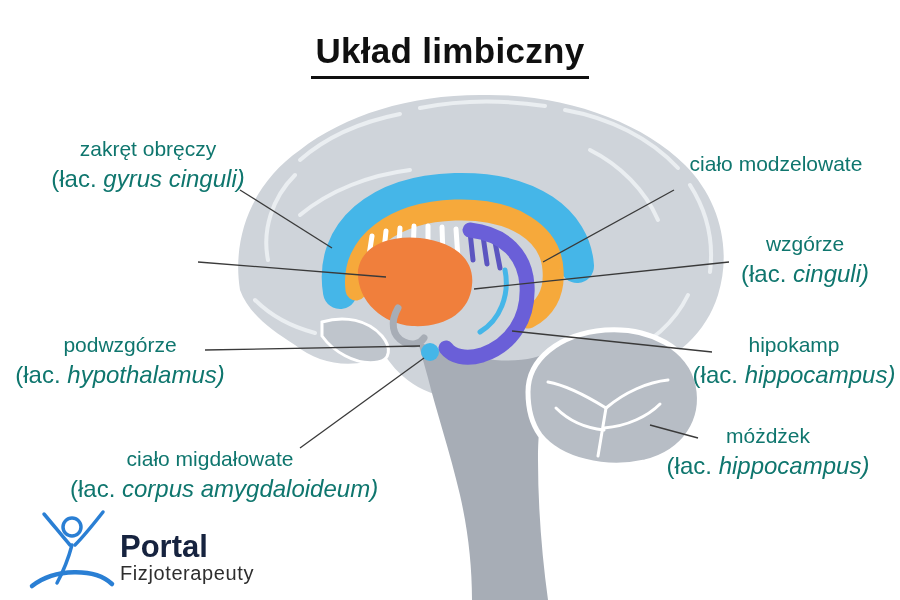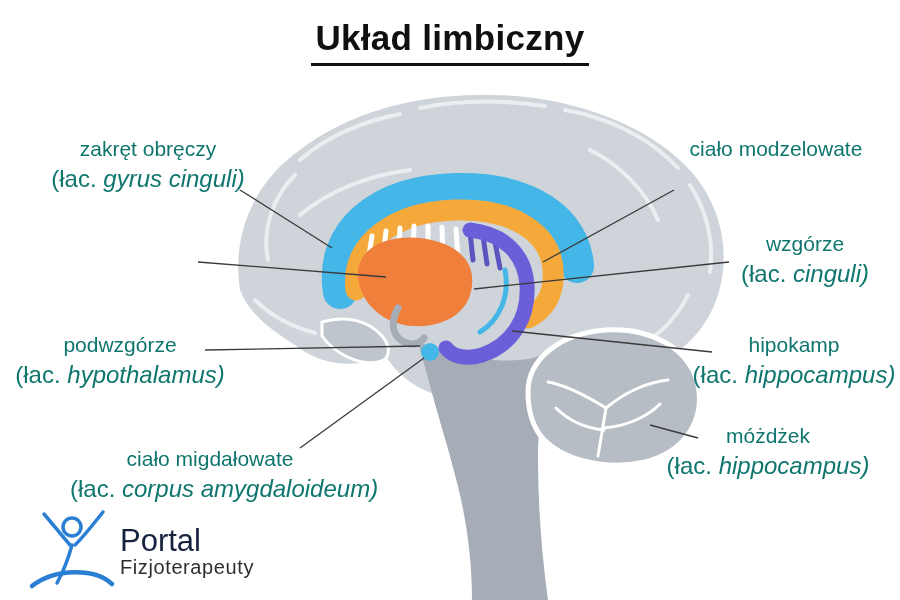--- a/index.html
+++ b/index.html
@@ -2,31 +2,31 @@
 <html><head>
 <meta charset="utf-8">
 <style>
   html,body { margin:0; padding:0; background:#fff; }
   .canvas {
     position:relative; width:900px; height:600px; background:#ffffff;
     font-family:"Liberation Sans", sans-serif; overflow:hidden;
   }
   .title-wrap { position:absolute; top:16px; left:0; right:0; text-align:center; }
   .title-wrap h1 {
-    display:inline-block; margin:2px; font-size:35px; font-weight:700; color:#101010;
+    display:inline-block; margin:15px; font-size:35px; font-weight:700; color:#101010;
     border-bottom:3px solid #101010; padding:0 4px 5px 4px; letter-spacing:.3px;
   }
   svg.diagram { position:absolute; left:0; top:0; width:900px; height:600px; }
   .label { position:absolute; text-align:center; color:#0f766e; }
   .label .pl  { font-size:21px; font-weight:400; line-height:30px; white-space:nowrap; }
   .label.bold-name .pl { font-weight:700; }
   .label .lat { font-size:24px; font-weight:400; line-height:30px; white-space:nowrap; }
   .label .lat i { font-style:italic; }
   .logo-text { position:absolute; left:120px; top:524px; }
-  .logo-text .l1 { font-size:31px; font-weight:400; color:#16233f; line-height:34px; }
+  .logo-text .l1 { font-size:31px; font-weight:700; color:#16233f; line-height:34px;margin-top:6px; }
   .logo-text .l2 { font-size:20px; font-weight:400; color:#2e2e2e; letter-spacing:.6px; line-height:18px; }
 </style>
 </head>
 <body>
 
 <div class="canvas">
 
   <svg class="diagram" viewBox="0 0 900 600">
 
     <path d="M 240 290
@@ -137,21 +137,21 @@
   </div>
   <div class="label" style="left:10px; top:330px; width:220px">
     <div class="pl">podwzgórze</div>
     <div class="lat"><span>(łac. </span><i>hypothalamus)</i></div>
   </div>
   <div class="label" style="left:70px; top:444px; width:280px">
     <div class="pl">ciało migdałowate</div>
     <div class="lat"><span>(łac. </span><i>corpus amygdaloideum)</i></div>
   </div>
 
-  <div class="label" style="left:666px; top:134px; width:220px">
+  <div class="label" style="left:666px; top:149px; width:220px">
     <div class="pl">ciało modzelowate</div>
   </div>
   <div class="label" style="left:695px; top:229px; width:220px">
     <div class="pl">wzgórze</div>
     <div class="lat"><span>(łac. </span><i>cinguli)</i></div>
   </div>
   <div class="label" style="left:684px; top:330px; width:220px">
     <div class="pl">hipokamp</div>
     <div class="lat"><span>(łac. </span><i>hippocampus)</i></div>
   </div>

